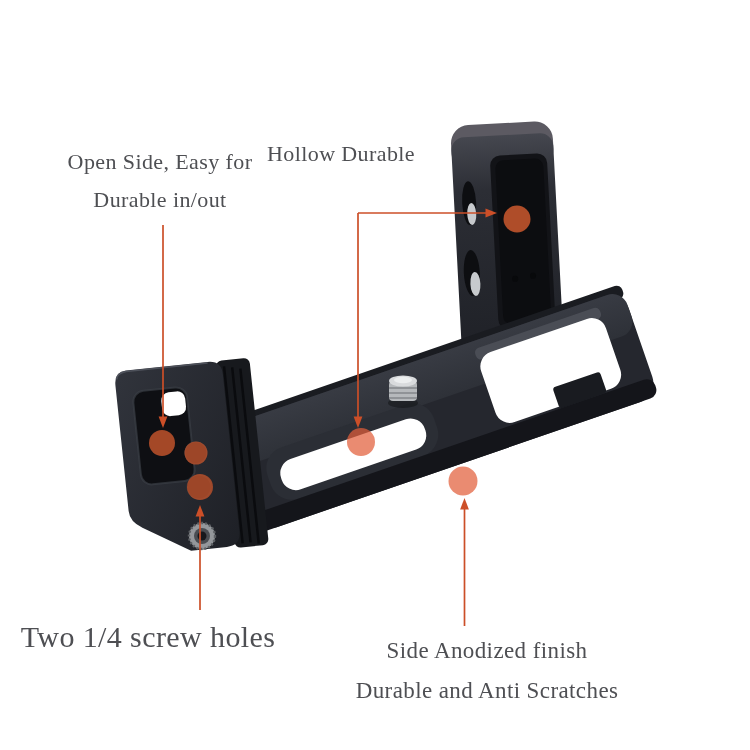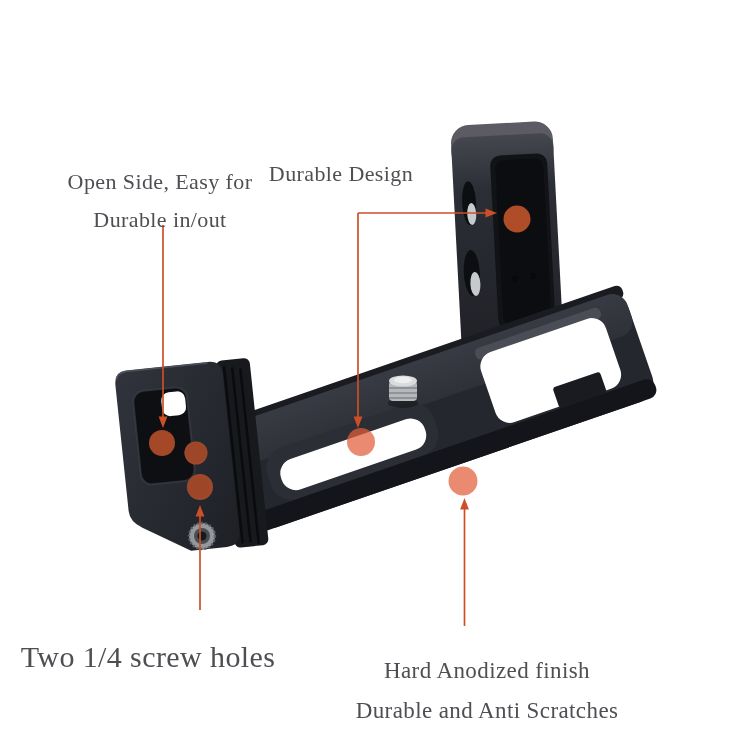--- a/index.html
+++ b/index.html
@@ -5,21 +5,21 @@
   html,body{margin:0;padding:0;}
   body{
     width:750px;height:750px;position:relative;overflow:hidden;
     background:var(--page-bg,#ffffff);
     font-family:"Liberation Serif","DejaVu Serif",serif;
   }
   #stage{position:absolute;left:0;top:0;width:750px;height:750px;}
   .callout{
     position:absolute;text-align:center;
     color:var(--label,#4e4f53);
-    font-size:22px;letter-spacing:.4px;margin-top:20px;
+    font-size:22px;letter-spacing:.4px;
   }
   .callout div{white-space:nowrap;}
   #label-open-side{left:18px;top:143px;width:284px;line-height:38px;}
   #label-hollow{left:236px;top:134px;width:210px;line-height:39px;}
   #label-screw-holes{left:8px;top:619px;width:280px;line-height:36px;font-size:30px;}
   #label-anodized{left:332px;top:631px;width:310px;line-height:40px;font-size:23px;}
   .annot-line{stroke:var(--accent,#cc4f28);stroke-width:1.7;}
   .annot-head{fill:var(--accent,#cc4f28);}
   .dot-solid{fill:var(--dot-solid,#b54f2a);}
   .dot-glass{fill:var(--dot-glass,#e25e3a);opacity:.72;}
@@ -120,23 +120,23 @@
     <polygon class="annot-head" points="464.5,498 460.1,509.5 468.9,509.5"></polygon>
   </g>
 </svg>
 
 <div id="label-open-side" class="callout">
   <div>Open Side, Easy for</div>
   <div>Durable in/out</div>
 </div>
 
 <div id="label-hollow" class="callout">
-  <div>Durable Design</div>
+  <div>Hollow Durable</div>
 </div>
 
 <div id="label-screw-holes" class="callout">
   <div>Two 1/4 screw holes</div>
 </div>
 
 <div id="label-anodized" class="callout">
-  <div>Hard Anodized finish</div>
+  <div>Side Anodized finish</div>
   <div>Durable and Anti Scratches</div>
 </div>
 
 </body></html>

